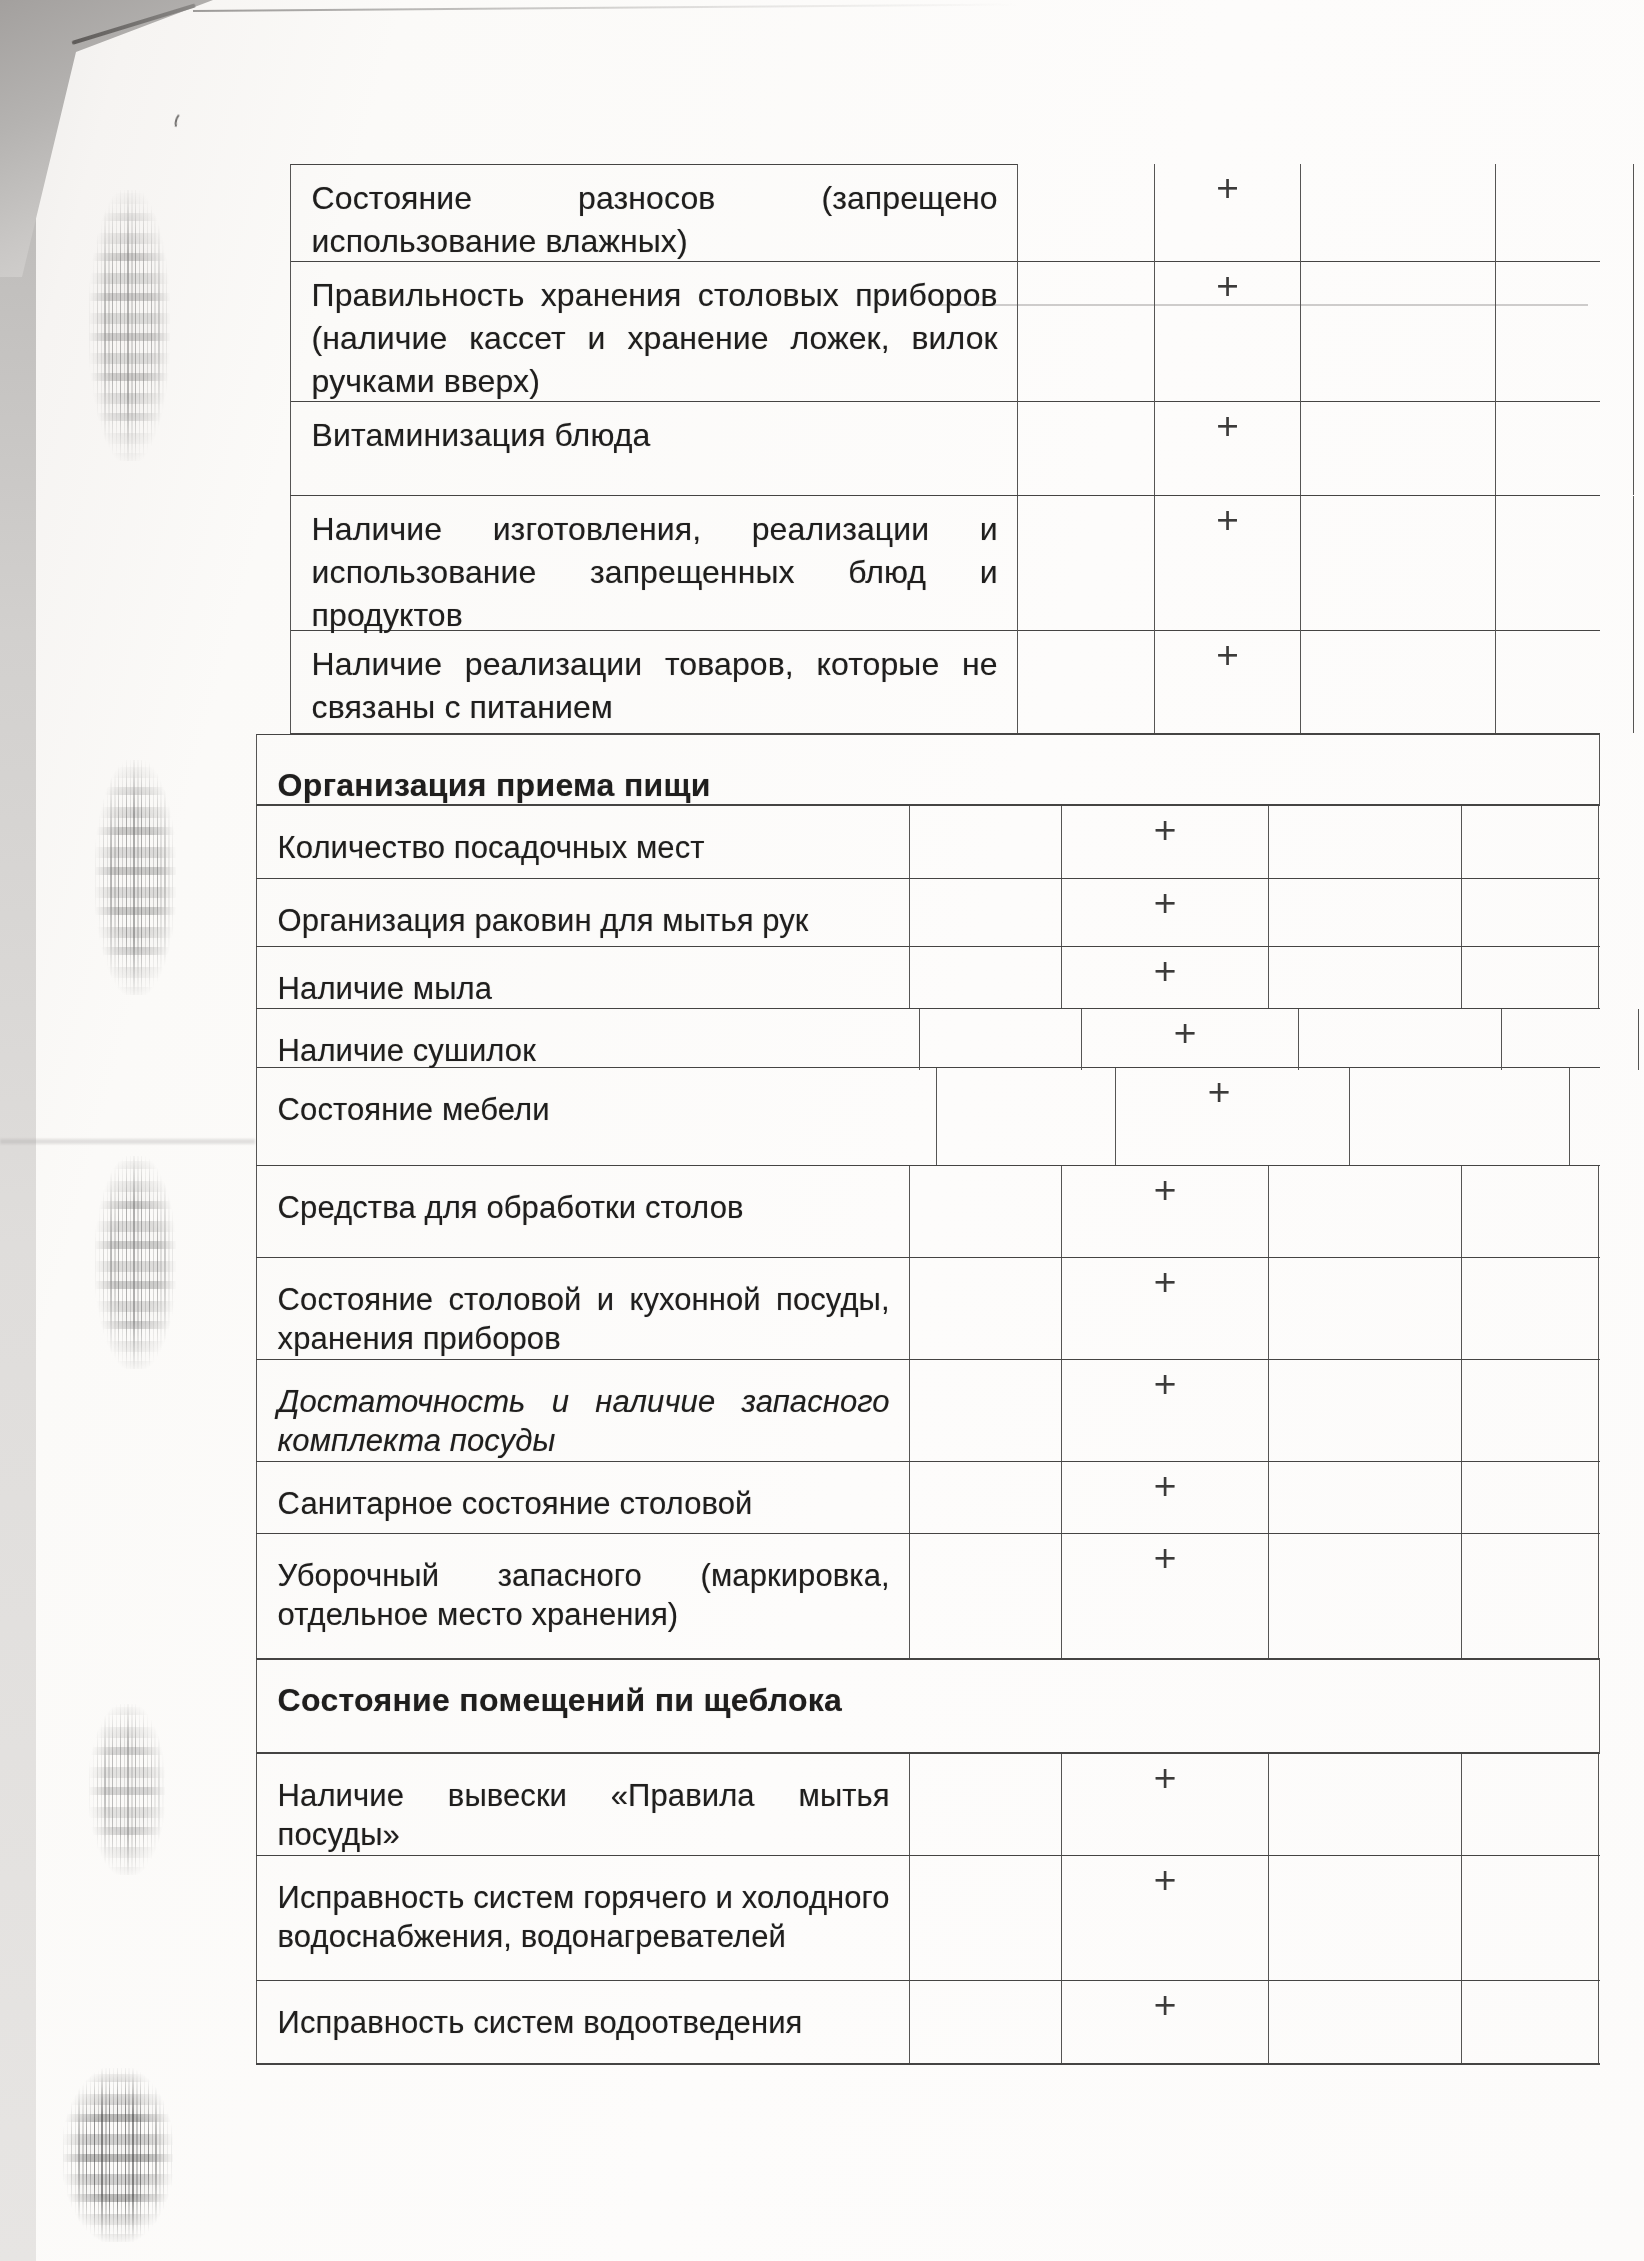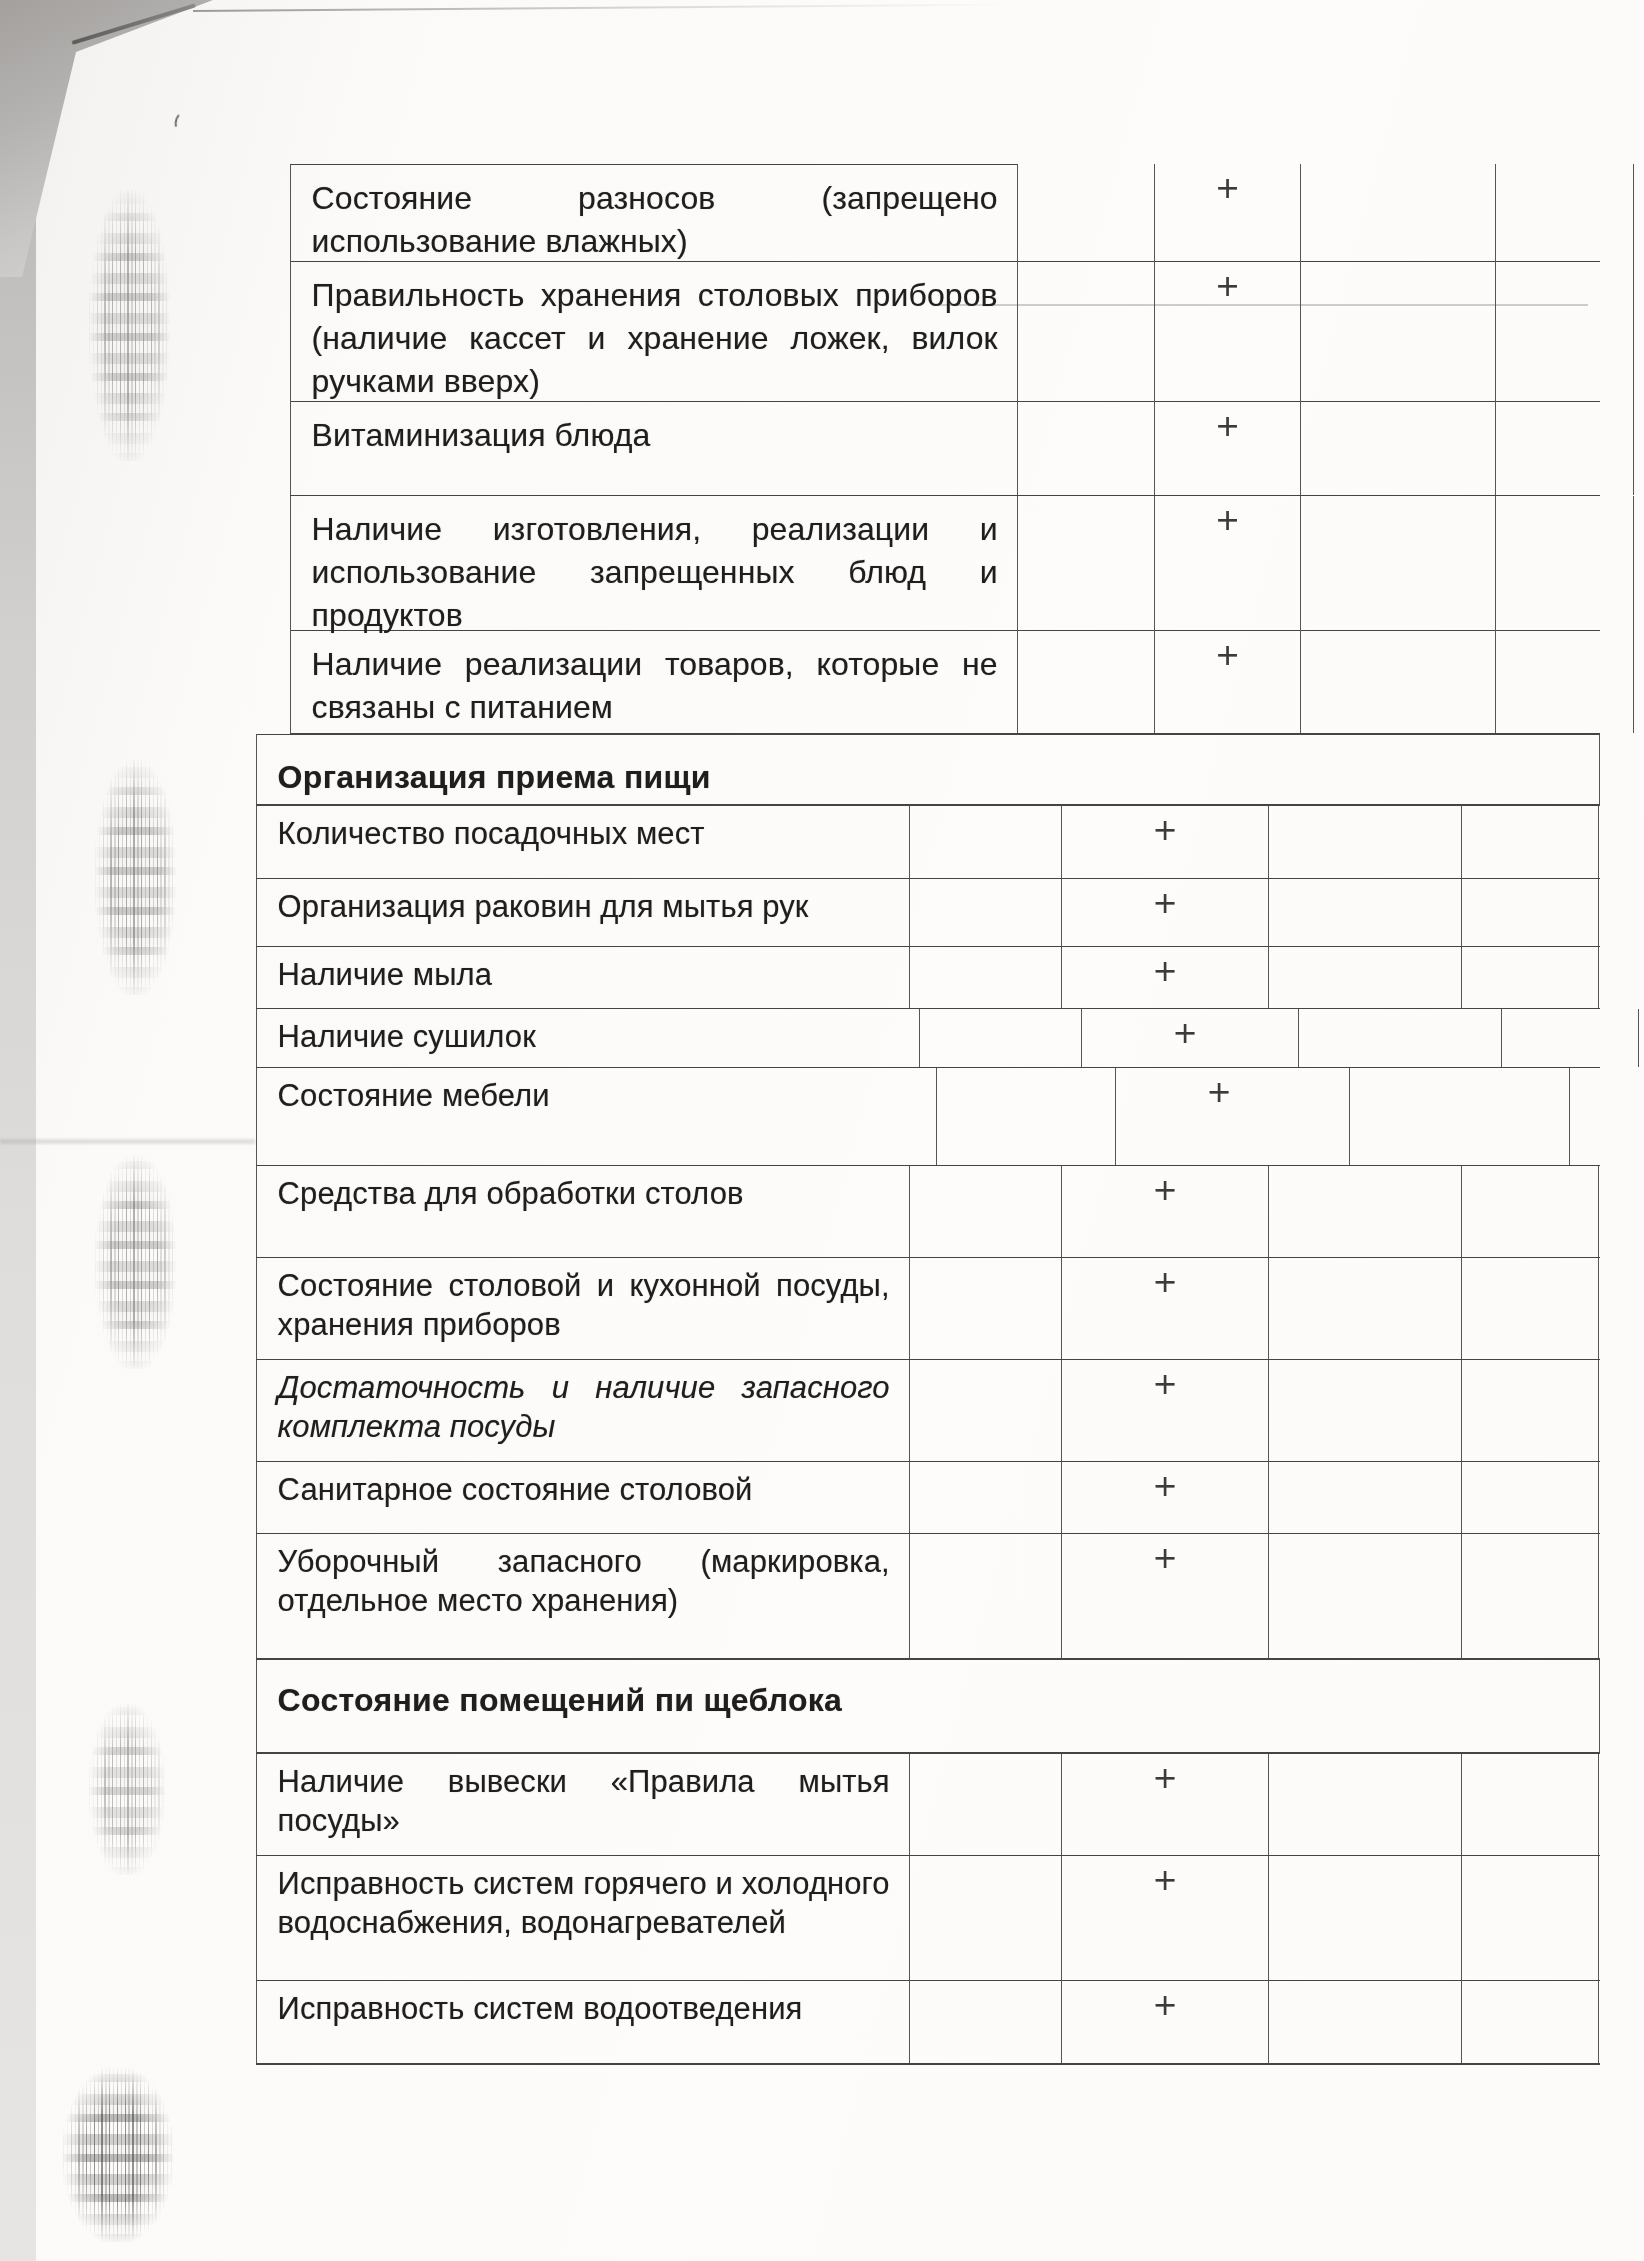--- a/index.html
+++ b/index.html
@@ -86,41 +86,41 @@
     position:relative;
   }
   .cell:last-child{border-right:1.9px solid var(--line-soft);}
   .c-text{
     padding:11.6px 19.3px 0 20.6px;
     font-size:32px;line-height:43px;
     text-align:justify;
     letter-spacing:0.1px;
     text-shadow:0 0 1px rgba(35,34,33,.4);
   }
-  .row.mid .c-text{font-size:31px;line-height:39px;padding-top:8px;}
+  .row.mid .c-text{font-size:31px;line-height:39px;padding-top:22px;}
   .r1 .c-text{border-top:1.9px solid var(--line);}
   .c-mark{
     font-size:30px;line-height:30px;
     padding-top:9px;text-align:center;
     color:#3c3b3a;
     text-shadow:0 0 0.6px rgba(40,40,40,.5);
     font-family:"DejaVu Sans", sans-serif;
   }
   .row.header{
     display:block;
     border-top:1.3px solid var(--line);
     border-bottom:2.6px solid var(--line);
     border-left:1.9px solid var(--line-soft);
     border-right:1.9px solid var(--line-soft);
   }
   .row.header .c-text{
     border:none;font-weight:bold;text-align:left;
     font-size:32px;letter-spacing:0.3px;
   }
-  .r6 .c-text{padding-top:21px;}
+  .r6 .c-text{padding-top:29px;}
   .r17 .c-text{padding-top:19.3px;}
   
   .r1{height:98px;}.r2{height:140px;}.r3{height:94px;}.r4{height:135px;}
   .r5{height:103px;}.r6{height:72px;}.r7{height:73px;}.r8{height:68px;}
   .r9{height:62px;}.r10{height:59px;gap:10px;}.r11{height:98px;gap:27px;}.r12{height:92px;}
   .r13{height:102px;}.r14{height:102px;font-style:italic;}.r15{height:72px;}.r16{height:125px;}
   .r17{height:95px;}.r18{height:102px;}.r19{height:125px;}.r20{height:84px;border-bottom-width:2.6px;}
 </style>
 </head>
 <body>

